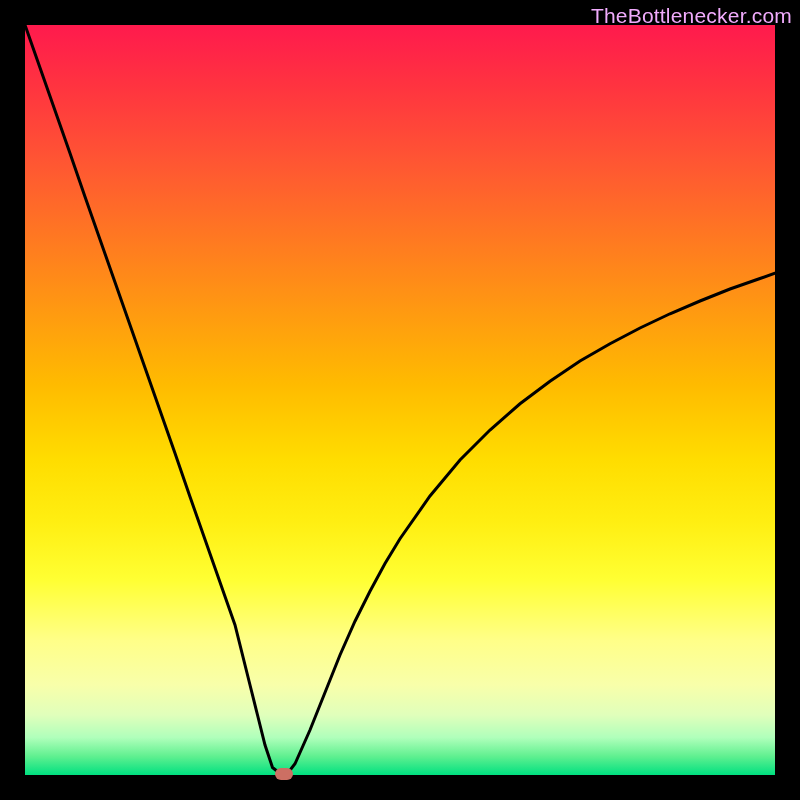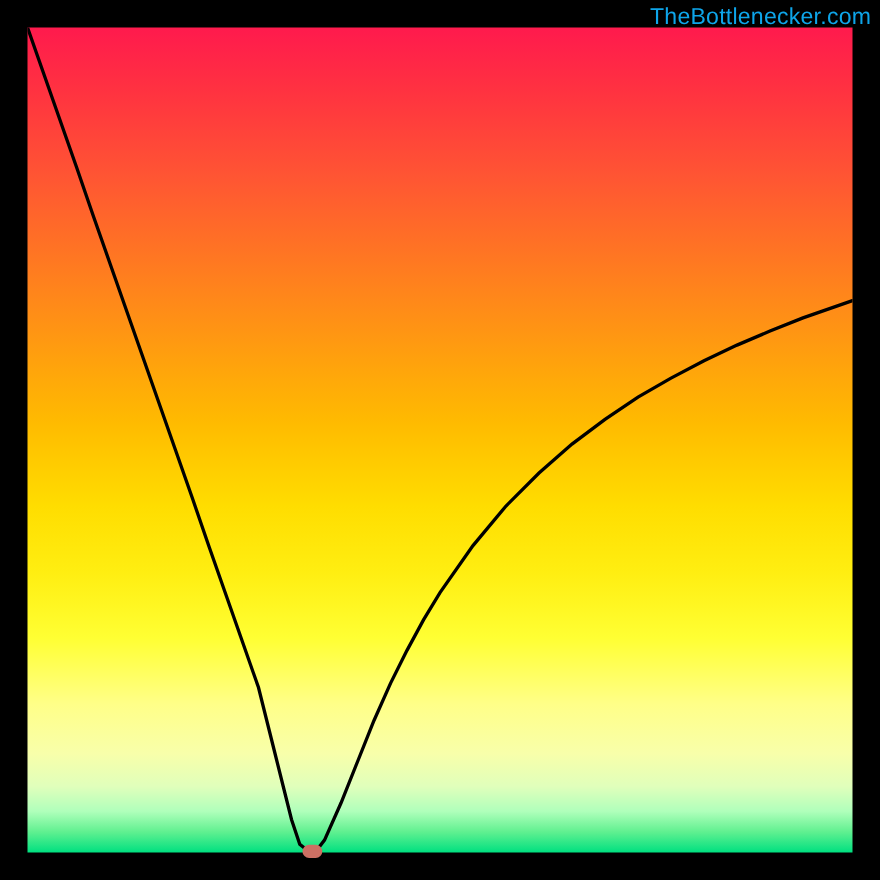--- a/index.html
+++ b/index.html
@@ -33,21 +33,21 @@
       #60f090 97.5%,
       #00e080 100%
     );
   }
   .watermark {
     position: absolute;
     top: 4px;
     right: 8px;
     font-family: Arial, Helvetica, sans-serif;
     font-size: 21px;
-    color: #0ea5e9;
+    color: #f0abfc;
     letter-spacing: 0.2px;
     user-select: none;
   }
   .curve-svg {
     position: absolute;
     left: 25px;
     top: 25px;
     width: 750px;
     height: 750px;
     pointer-events: none;

